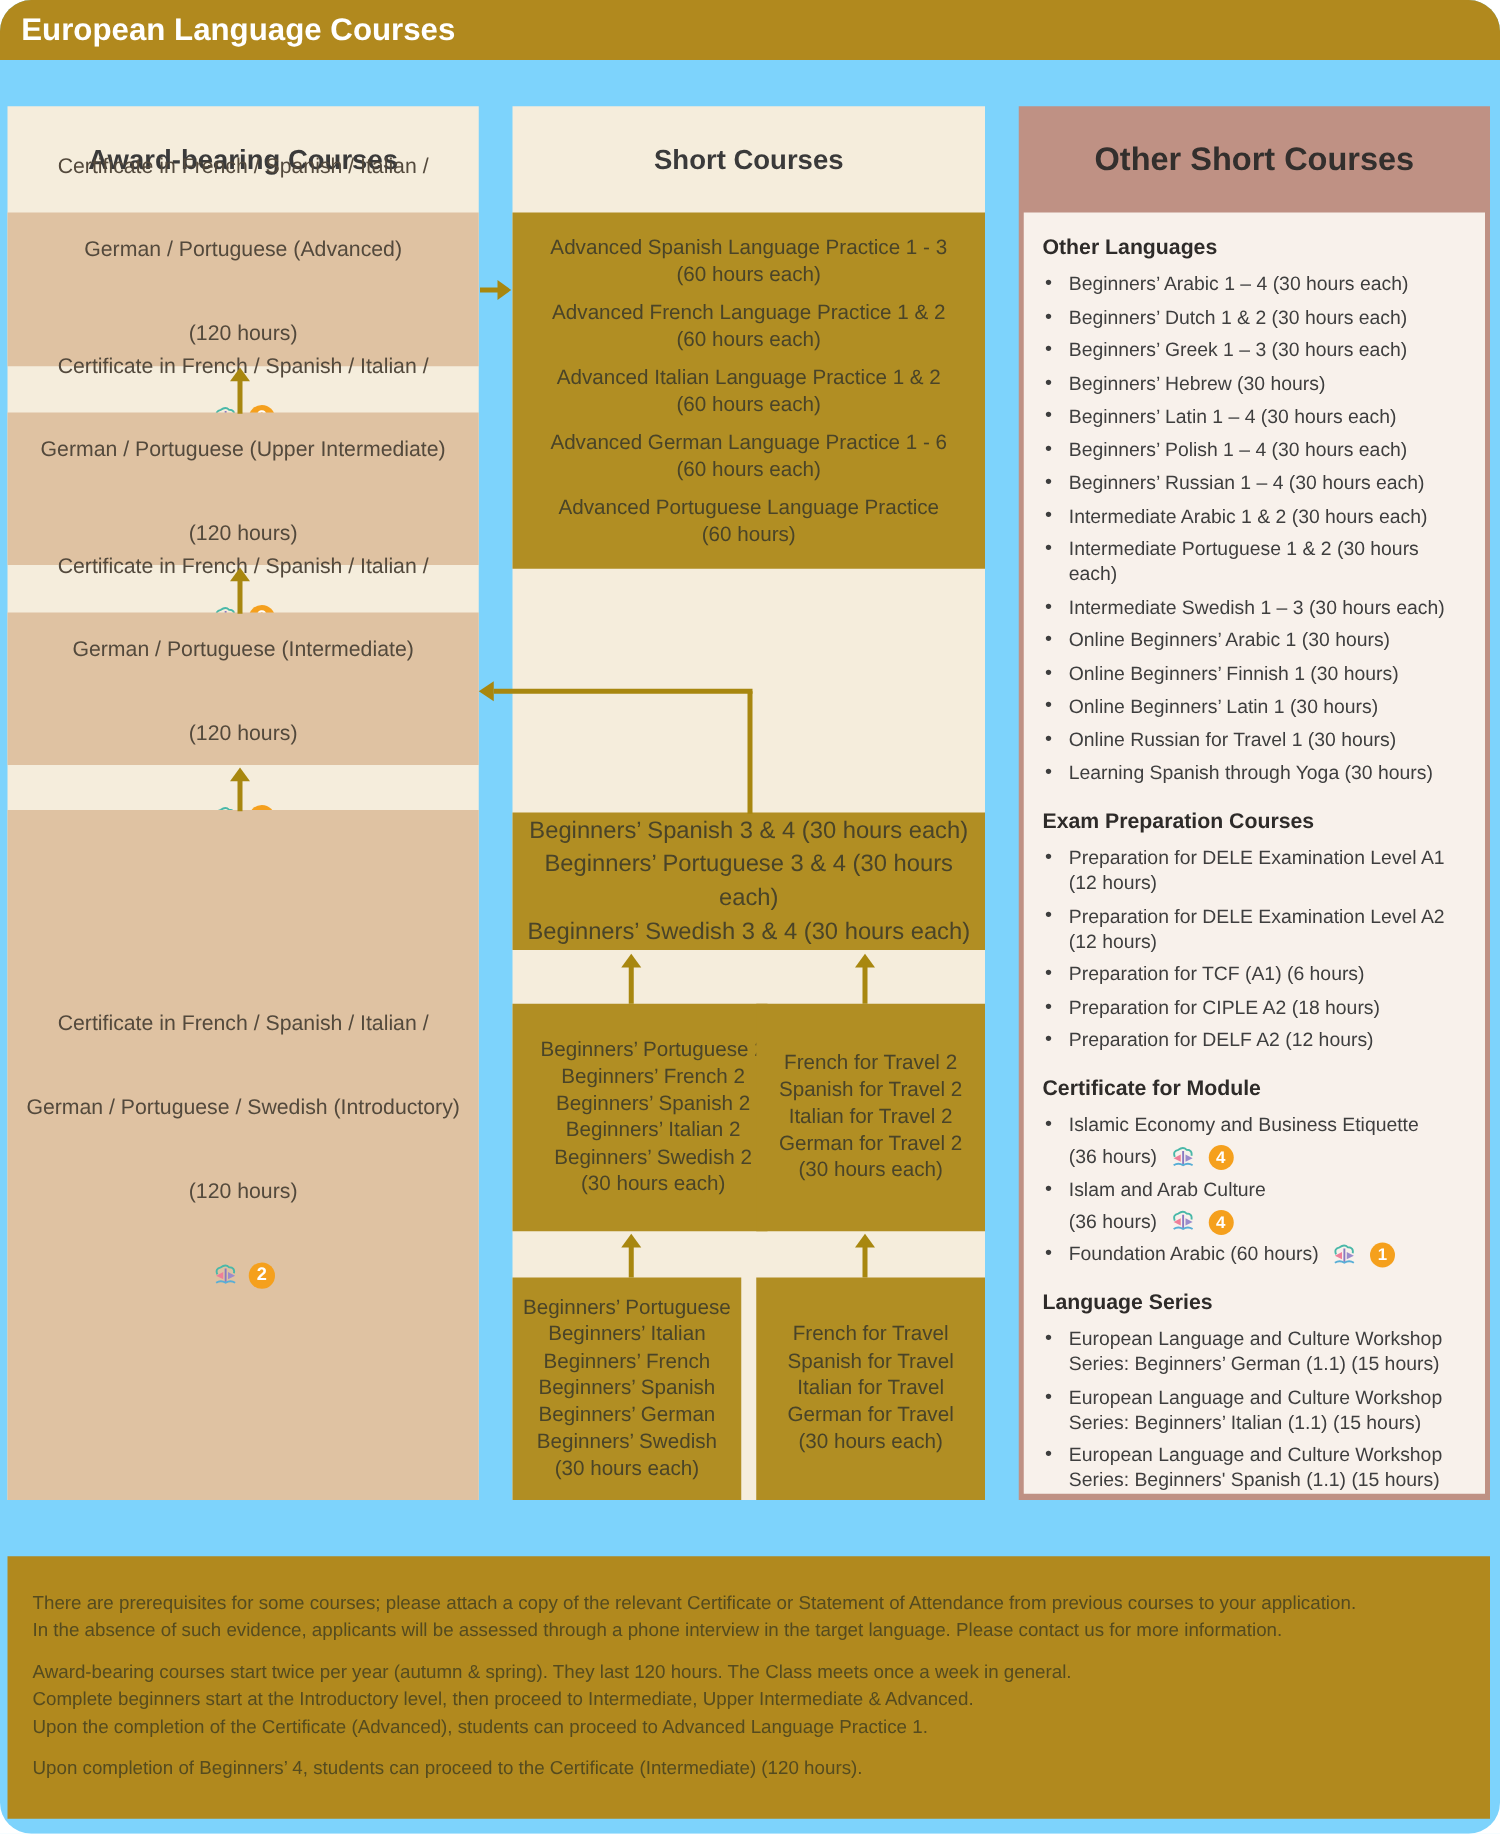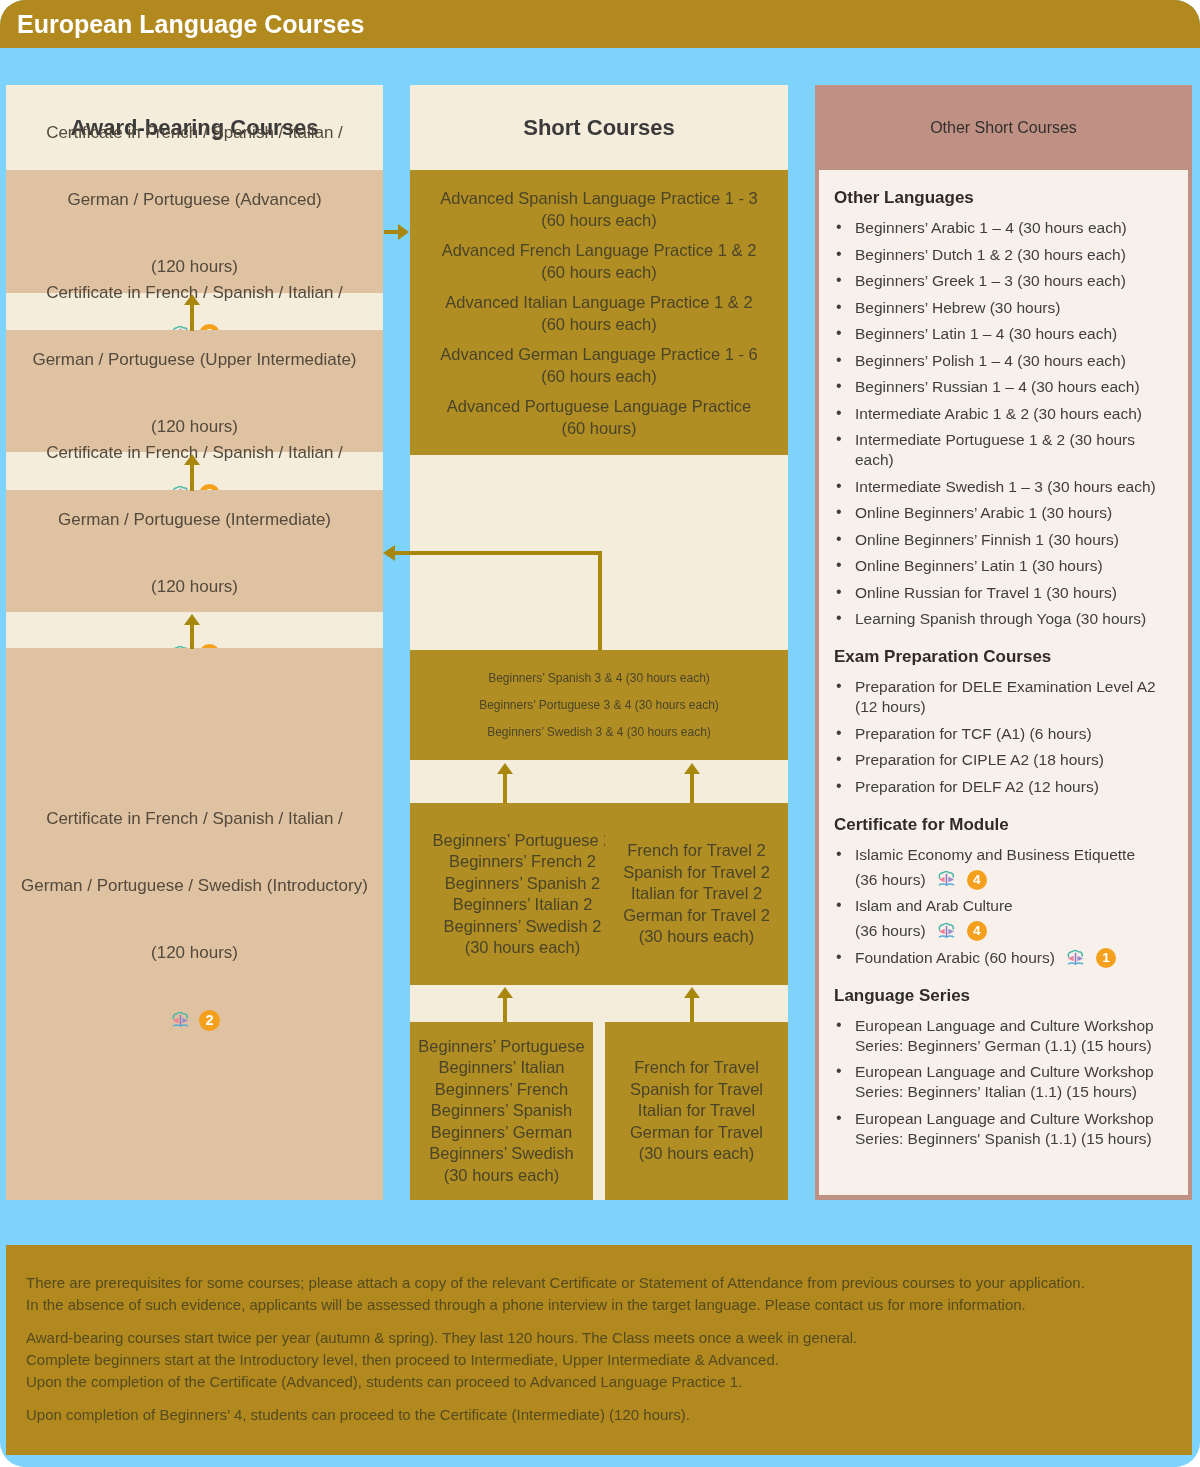--- a/index.html
+++ b/index.html
@@ -10,37 +10,37 @@
   .titletext{font-size:25px;font-weight:bold;line-height:48px;padding-left:17px;}
   .cream{background:#F5EDDC;}
   .colhead{height:85px;display:flex;align-items:center;justify-content:center;
            font-size:22px;font-weight:bold;color:#3A3A3A;}
   .tanbox{background:#DFC2A2;color:#53493C;display:flex;flex-direction:column;
           align-items:center;justify-content:center;text-align:center;
           font-size:17px;line-height:29px;gap:38px;}
   .goldbox{background:#B18E23;color:#4A4428;display:flex;flex-direction:column;
            align-items:center;justify-content:center;text-align:center;}
   .entry{margin:4px 0;font-size:16.5px;line-height:22px;}
-  .ln34{font-size:12px;line-height:27px;}
+  .ln34{font-size:19px;line-height:27px;}
   .lnsm{font-size:16.5px;line-height:21.5px;}
   .iconrow{display:flex;align-items:center;gap:7px;margin-top:5px;}
   .badge{display:inline-flex;align-items:center;justify-content:center;flex:0 0 auto;
          width:21px;height:21px;border-radius:50%;background:#F5A01D;color:#fff;
          font-size:14.5px;font-weight:bold;}
   .badge.sm{width:20px;height:20px;font-size:13.5px;}
   .arrow{background:#A8870F;}
   .h-up{width:0;height:0;border-left:8px solid transparent;border-right:8px solid transparent;
         border-bottom:11px solid #A8870F;}
   .h-right{width:0;height:0;border-top:8px solid transparent;border-bottom:8px solid transparent;
         border-left:11px solid #A8870F;}
   .h-left{width:0;height:0;border-top:8px solid transparent;border-bottom:8px solid transparent;
         border-right:12px solid #A8870F;}
   .mauve{background:#BF9184;}
   .ohead{height:85px;display:flex;align-items:center;justify-content:center;
-         font-size:16px;font-weight:normal;color:#332F2D;}
+         font-size:26px;font-weight:bold;color:#332F2D;}
   .opanel{position:absolute;left:4px;top:85px;width:369px;height:1025px;background:#F8F1EB;
           box-sizing:border-box;padding:16px 10px 0 15px;color:#3E3E3E;}
   .osec{font-size:17px;font-weight:bold;color:#2E2B29;margin:18px 0 10px 0;}
   .osec.first{margin-top:2px;}
   .oitem{position:relative;padding-left:21px;font-size:15.5px;line-height:20px;
          margin-bottom:6.5px;}
   .oitem::before{content:"\2022";position:absolute;left:2px;top:-1px;font-size:16px;}
   .modrow{display:flex;align-items:center;gap:9px;margin-top:5px;margin-bottom:2px;}
   .footer{background:#B1891E;color:#554B1F;font-size:15px;line-height:22px;
           box-sizing:border-box;padding:27px 36px 0 20px;}
@@ -231,20 +231,21 @@
       <div class="oitem">Intermediate Arabic 1 &amp; 2 (30 hours each)</div>
       <div class="oitem">Intermediate Portuguese 1 &amp; 2 (30 hours each)</div>
       <div class="oitem">Intermediate Swedish 1 – 3 (30 hours each)</div>
       <div class="oitem">Online Beginners’ Arabic 1 (30 hours)</div>
       <div class="oitem">Online Beginners’ Finnish 1 (30 hours)</div>
       <div class="oitem">Online Beginners’ Latin 1 (30 hours)</div>
       <div class="oitem">Online Russian for Travel 1 (30 hours)</div>
       <div class="oitem">Learning Spanish through Yoga (30 hours)</div>
 
       <div class="osec">Exam Preparation Courses</div>
+      <div class="oitem">Preparation for DELE Examination Level A1 (12 hours)</div>
       <div class="oitem">Preparation for DELE Examination Level A2 (12 hours)</div>
       <div class="oitem">Preparation for TCF (A1) (6 hours)</div>
       <div class="oitem">Preparation for CIPLE A2 (18 hours)</div>
       <div class="oitem">Preparation for DELF A2 (12 hours)</div>
 
       <div class="osec">Certificate for Module</div>
       <div class="oitem">
         <div>Islamic Economy and Business Etiquette</div>
         <div class="modrow">
           <span>(36 hours)</span>

